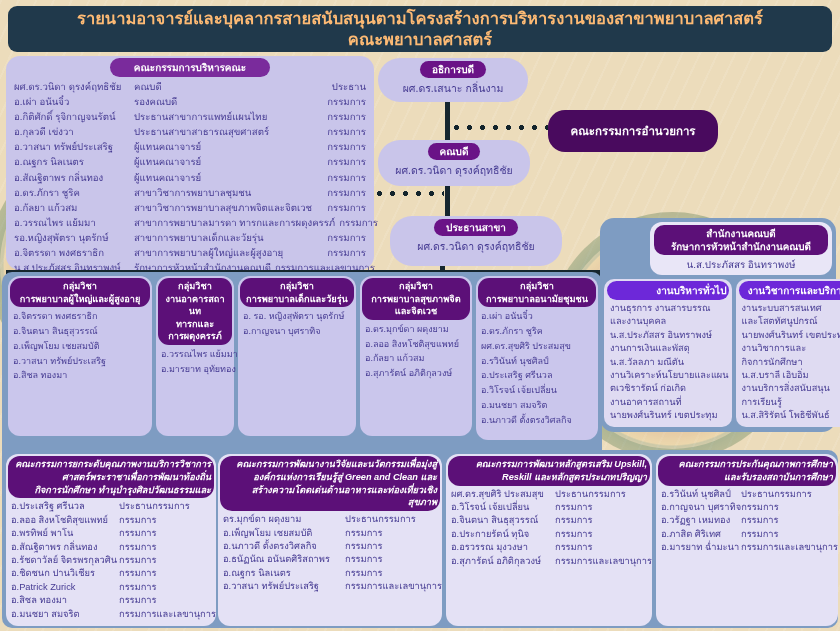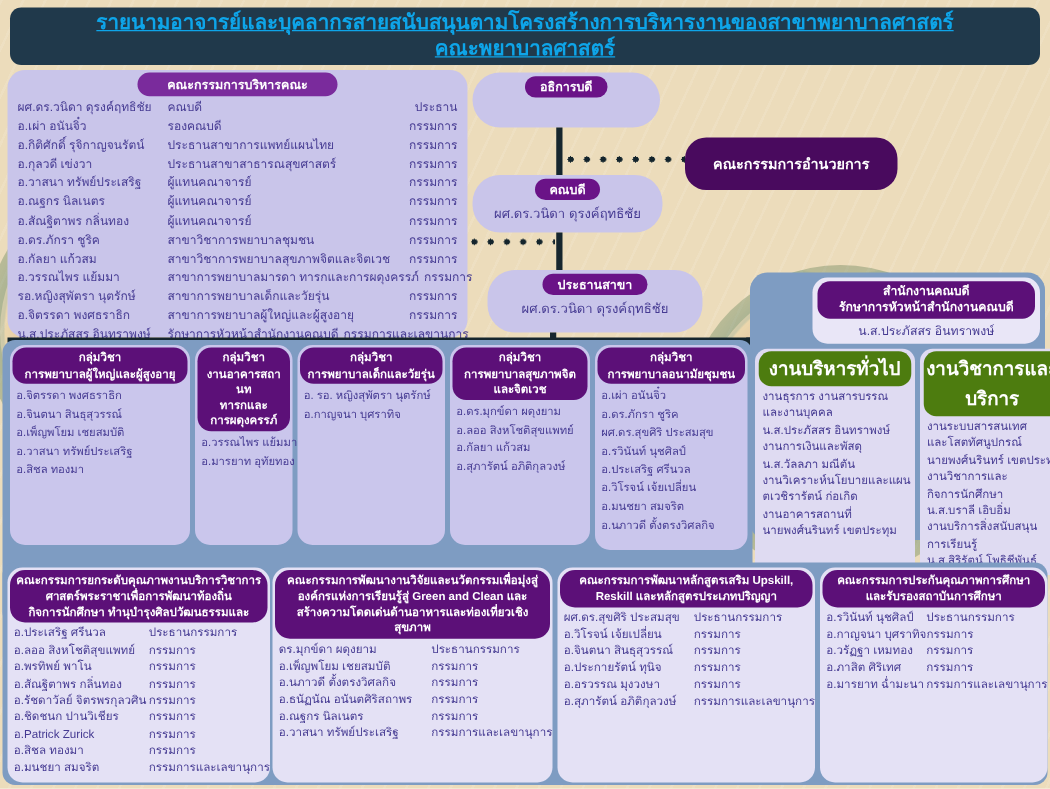--- a/index.html
+++ b/index.html
@@ -8,21 +8,21 @@
         background:#ecdcbb;
         background-image:repeating-linear-gradient(115deg, rgba(255,255,255,.10) 0 2px, rgba(0,0,0,0) 2px 16px);}
   .layer{position:absolute;z-index:1;box-sizing:border-box;}
   
   .seal{position:absolute;z-index:0;border-radius:50%;opacity:.45;
         border:12px solid rgba(31,94,63,.55);
         background:radial-gradient(circle, rgba(234,199,128,.75) 52%, rgba(186,84,44,.45) 53%, rgba(234,199,128,.55) 68%, rgba(31,94,63,.35) 69%, rgba(234,199,128,.5) 78%);}
   
   .title-bar{left:8px;top:6px;width:824px;height:46px;background:#20394b;border-radius:9px;
              display:flex;flex-direction:column;align-items:center;justify-content:center;
-             color:#0ea5e9;font-weight:bold;font-size:16.5px;line-height:21px;text-align:center;text-decoration:underline;}
+             color:#fdba74;font-weight:bold;font-size:16.5px;line-height:21px;text-align:center;}
   
   .lav{background:#c9c5ea;border-radius:14px;}
   .pill{background:#7a2b9c;color:#fff;border-radius:14px;text-align:center;font-weight:bold;}
   
   .exec{left:6px;top:56px;width:368px;height:214px;padding:3px 8px 4px 8px;}
   .exec .pill{width:160px;margin:-1px auto 2px auto;font-size:10px;padding:2px 0;}
   .erow{display:flex;font-size:9.6px;line-height:15.1px;color:#453a92;white-space:nowrap;}
   .erow .n{width:120px;flex:0 0 auto;}
   .erow .r{flex:1 1 auto;}
   .erow .s{margin-left:auto;padding-left:4px;}
@@ -38,34 +38,34 @@
   .dots{height:7px;background-image:radial-gradient(circle 2.4px at 3.5px 3.5px,#13242c 98%,rgba(0,0,0,0));
         background-size:13px 7px;background-repeat:repeat-x;}
   
   .office{left:600px;top:218px;width:236px;height:214px;background:#7e9cc2;border-radius:14px;padding:4px;}
   .office-head{margin-left:46px;background:#e9e6f7;border-radius:12px;padding:3px 4px;}
   .office-head .hd{background:#5c1078;color:#fff;border-radius:10px;text-align:center;font-weight:bold;
                    font-size:9.8px;line-height:13px;padding:2px 2px;}
   .office-head .nm{text-align:center;font-size:9.8px;color:#453a92;margin-top:2px;}
   .office-cols{display:flex;gap:4px;margin-top:4px;}
   .ocol{flex:1 1 0;background:#dfdbf2;border-radius:10px;padding:2px 3px 4px 3px;}
-  .ocol .hd{background:#4d7c0f;color:#fff;border-radius:10px;text-align:center;font-weight:bold;font-size:15px;padding:2px 2px;margin-bottom:2px;}
+  .ocol .hd{background:#6d28d9;color:#fff;border-radius:10px;text-align:right;font-weight:bold;font-size:10px;padding:2px 2px;margin-bottom:2px;}
   .ocol .ln{font-size:9.2px;line-height:13.4px;color:#453a92;padding-left:3px;white-space:nowrap;}
   
   .band{background:#7e9cc2;}
   .gband{left:2px;top:272px;width:600px;height:228px;border-radius:10px;}
   .gcard{position:absolute;top:4px;background:#cac6ec;border-radius:12px;}
   .gcard .ghead{background:#5c1078;color:#fff;border-radius:11px;text-align:center;font-weight:bold;
                 font-size:9.2px;line-height:12.6px;margin:2px;padding:2px 2px;}
   .gcard .gm{font-size:9px;line-height:13.8px;color:#453a92;padding:1px 4px 0 5px;white-space:nowrap;}
   
   .bband{left:2px;top:450px;width:836px;height:178px;border-radius:10px;}
   .ccard{position:absolute;top:4px;background:#e4e1f5;border-radius:12px;}
-  .ccard .chead{background:#5c1078;color:#fff;border-radius:12px;text-align:center;font-weight:bold;
-                font-size:9.2px;line-height:12.8px;margin:2px;padding:2px 3px;}
+  .ccard .chead{background:#5c1078;color:#fff;border-radius:12px;text-align:right;font-weight:bold;
+                font-size:9.2px;line-height:12.8px;margin:2px;padding:2px 3px;font-style:italic;}
   .crow{display:flex;font-size:9.3px;line-height:13.4px;color:#453a92;padding:0 5px;white-space:nowrap;}
   .crow .n{flex:1 1 auto;}
   .crow .r{flex:0 0 auto;width:92px;}
 </style>
 </head>
 <body>
 
 <div class="page">
 
   <div class="seal" style="left:-12px;top:138px;width:230px;height:230px;"></div>
@@ -155,20 +155,21 @@
         <div class="erow">
           <span class="n">น.ส.ประภัสสร อินทราพงษ์</span>
           <span class="r">รักษาการหัวหน้าสำนักงานคณบดี</span>
           <span class="s">กรรมการและเลขานุการ</span>
         </div>
       </div>
   </div>
 
   <div class="layer hbox" style="left:378px;top:58px;width:150px;height:44px;">
     <span class="mini">อธิการบดี</span>
+    <div class="nm">ผศ.ดร.เสนาะ กลิ่นงาม</div>
   </div>
   <div class="layer vline" style="left:445px;top:102px;height:38px;"></div>
   <div class="layer dots" style="left:453px;top:124px;width:95px;"></div>
   <div class="layer steer" style="left:548px;top:110px;width:170px;height:42px;">คณะกรรมการอำนวยการ</div>
 
   <div class="layer hbox" style="left:378px;top:140px;width:152px;height:46px;">
     <span class="mini">คณบดี</span>
     <div class="nm">ผศ.ดร.วนิดา ดุรงค์ฤทธิชัย</div>
   </div>
   <div class="layer vline" style="left:445px;top:186px;height:30px;"></div>

